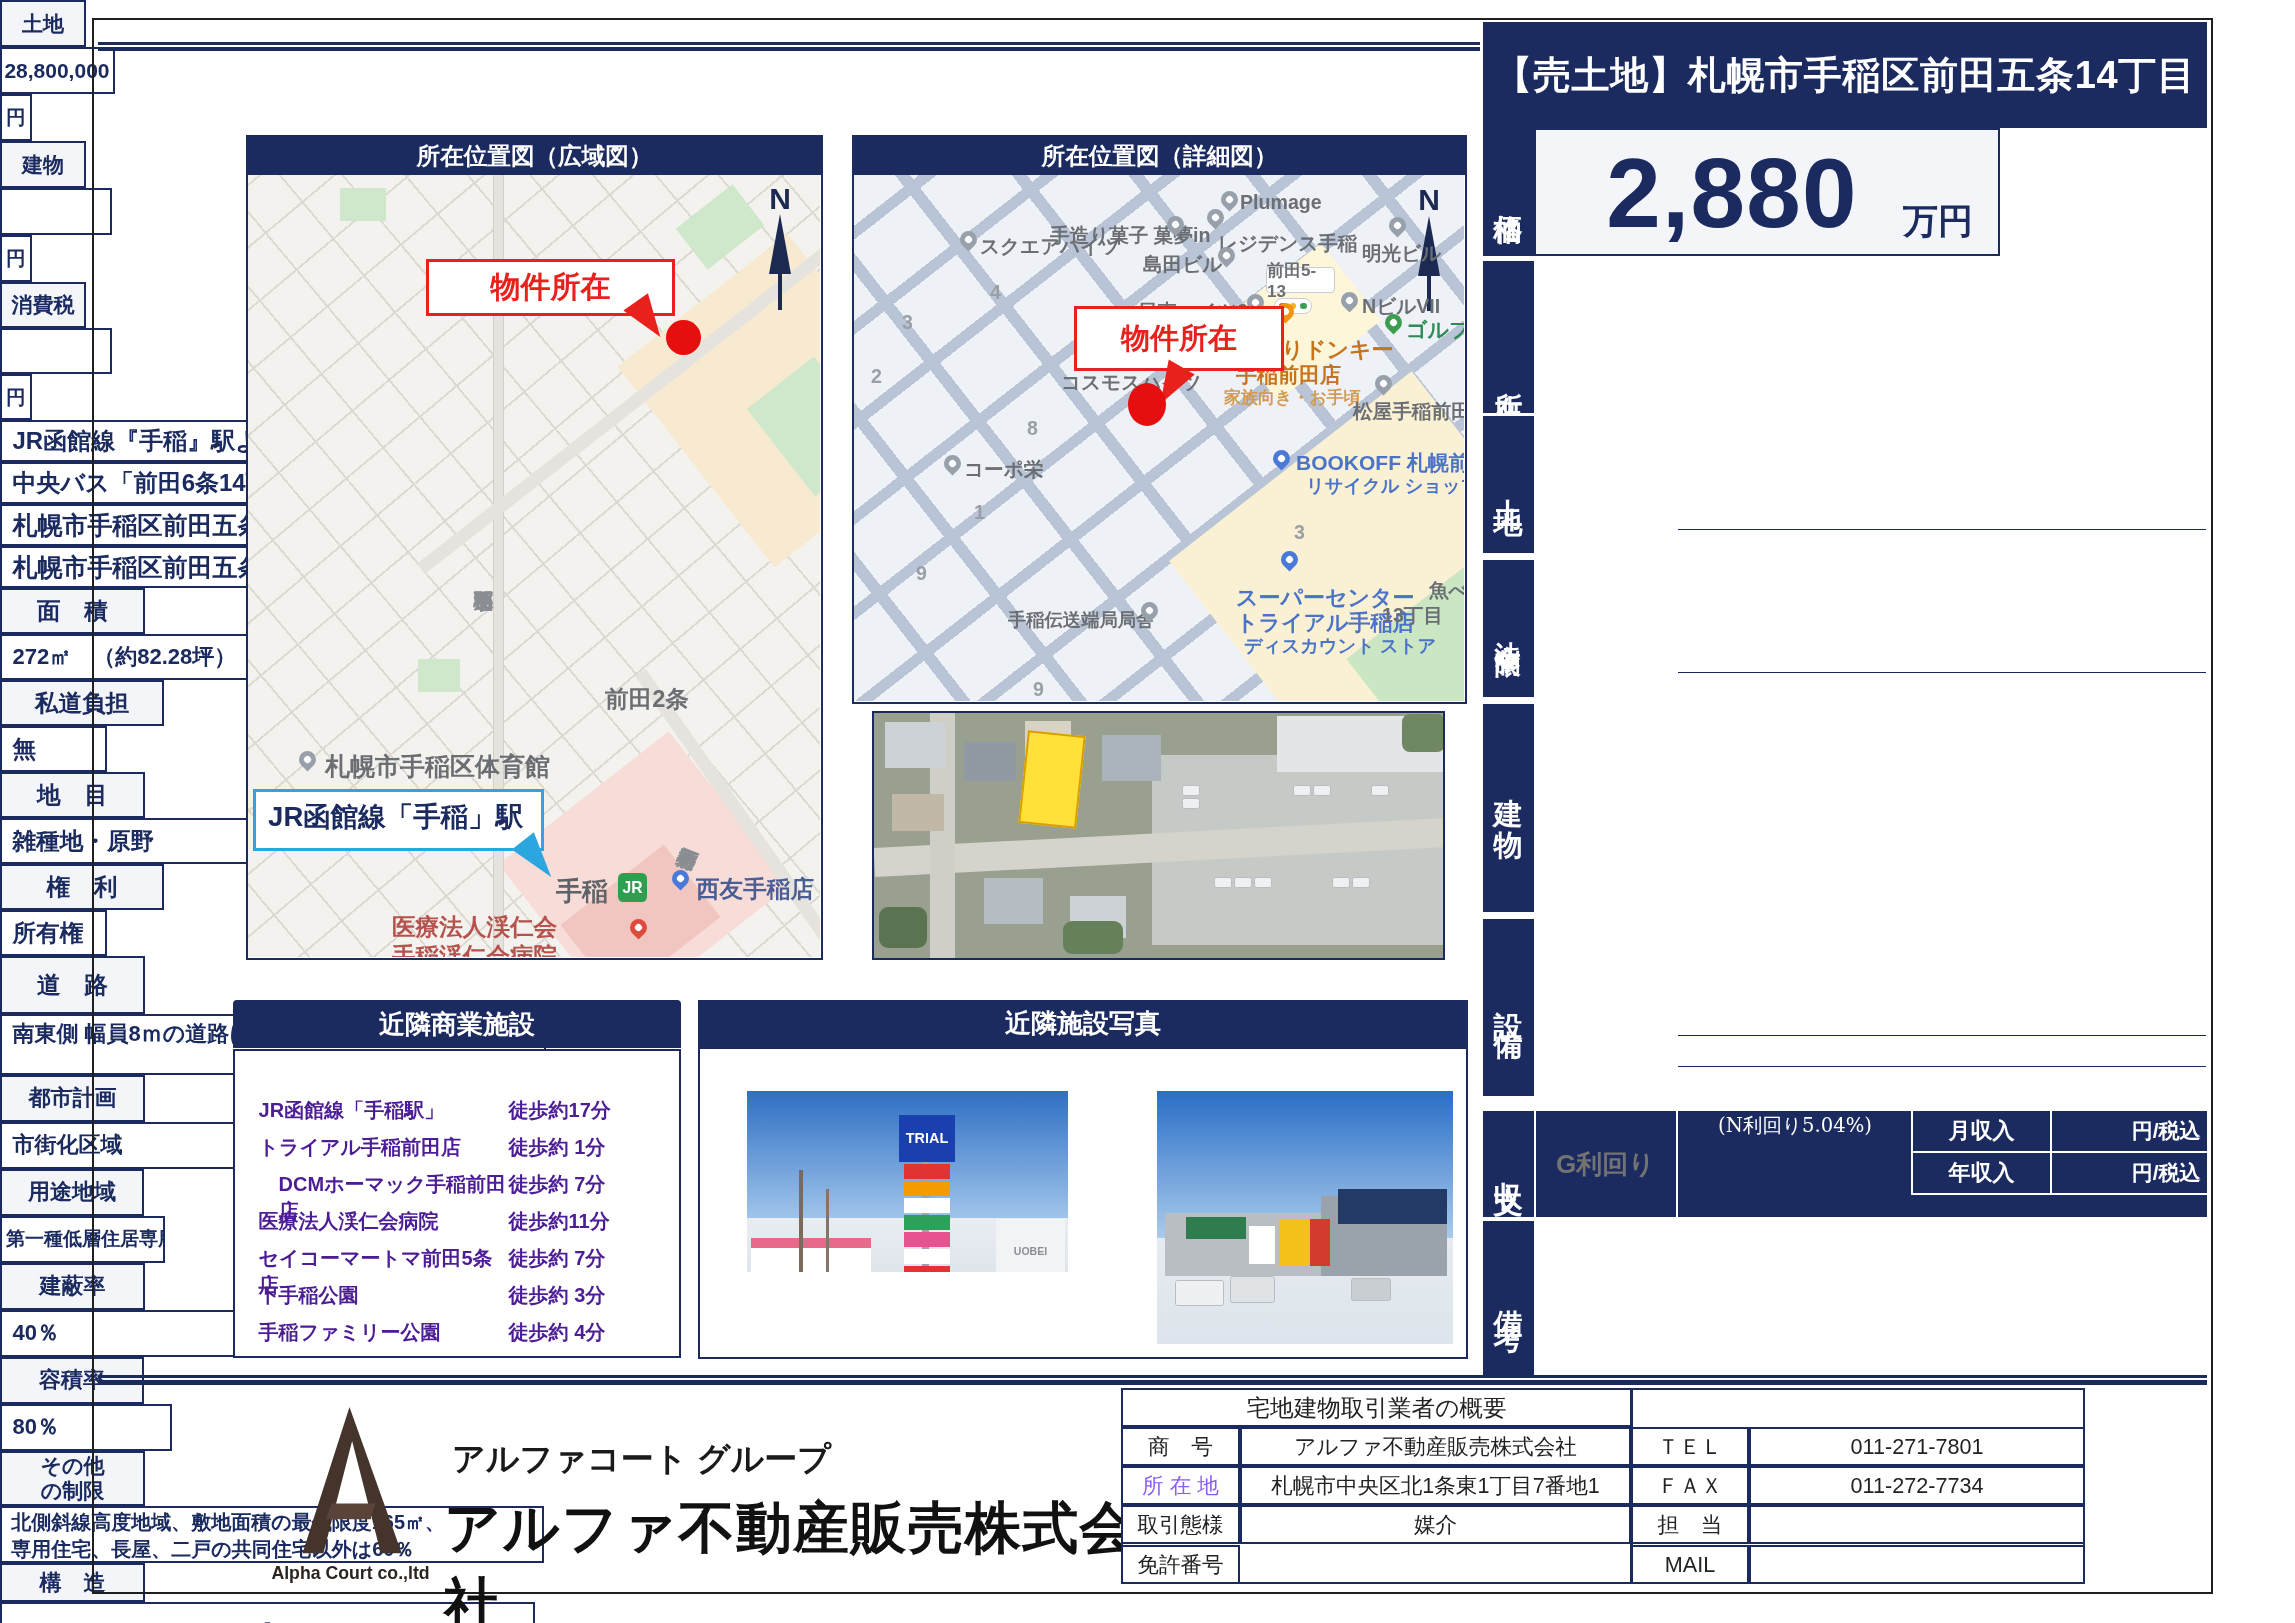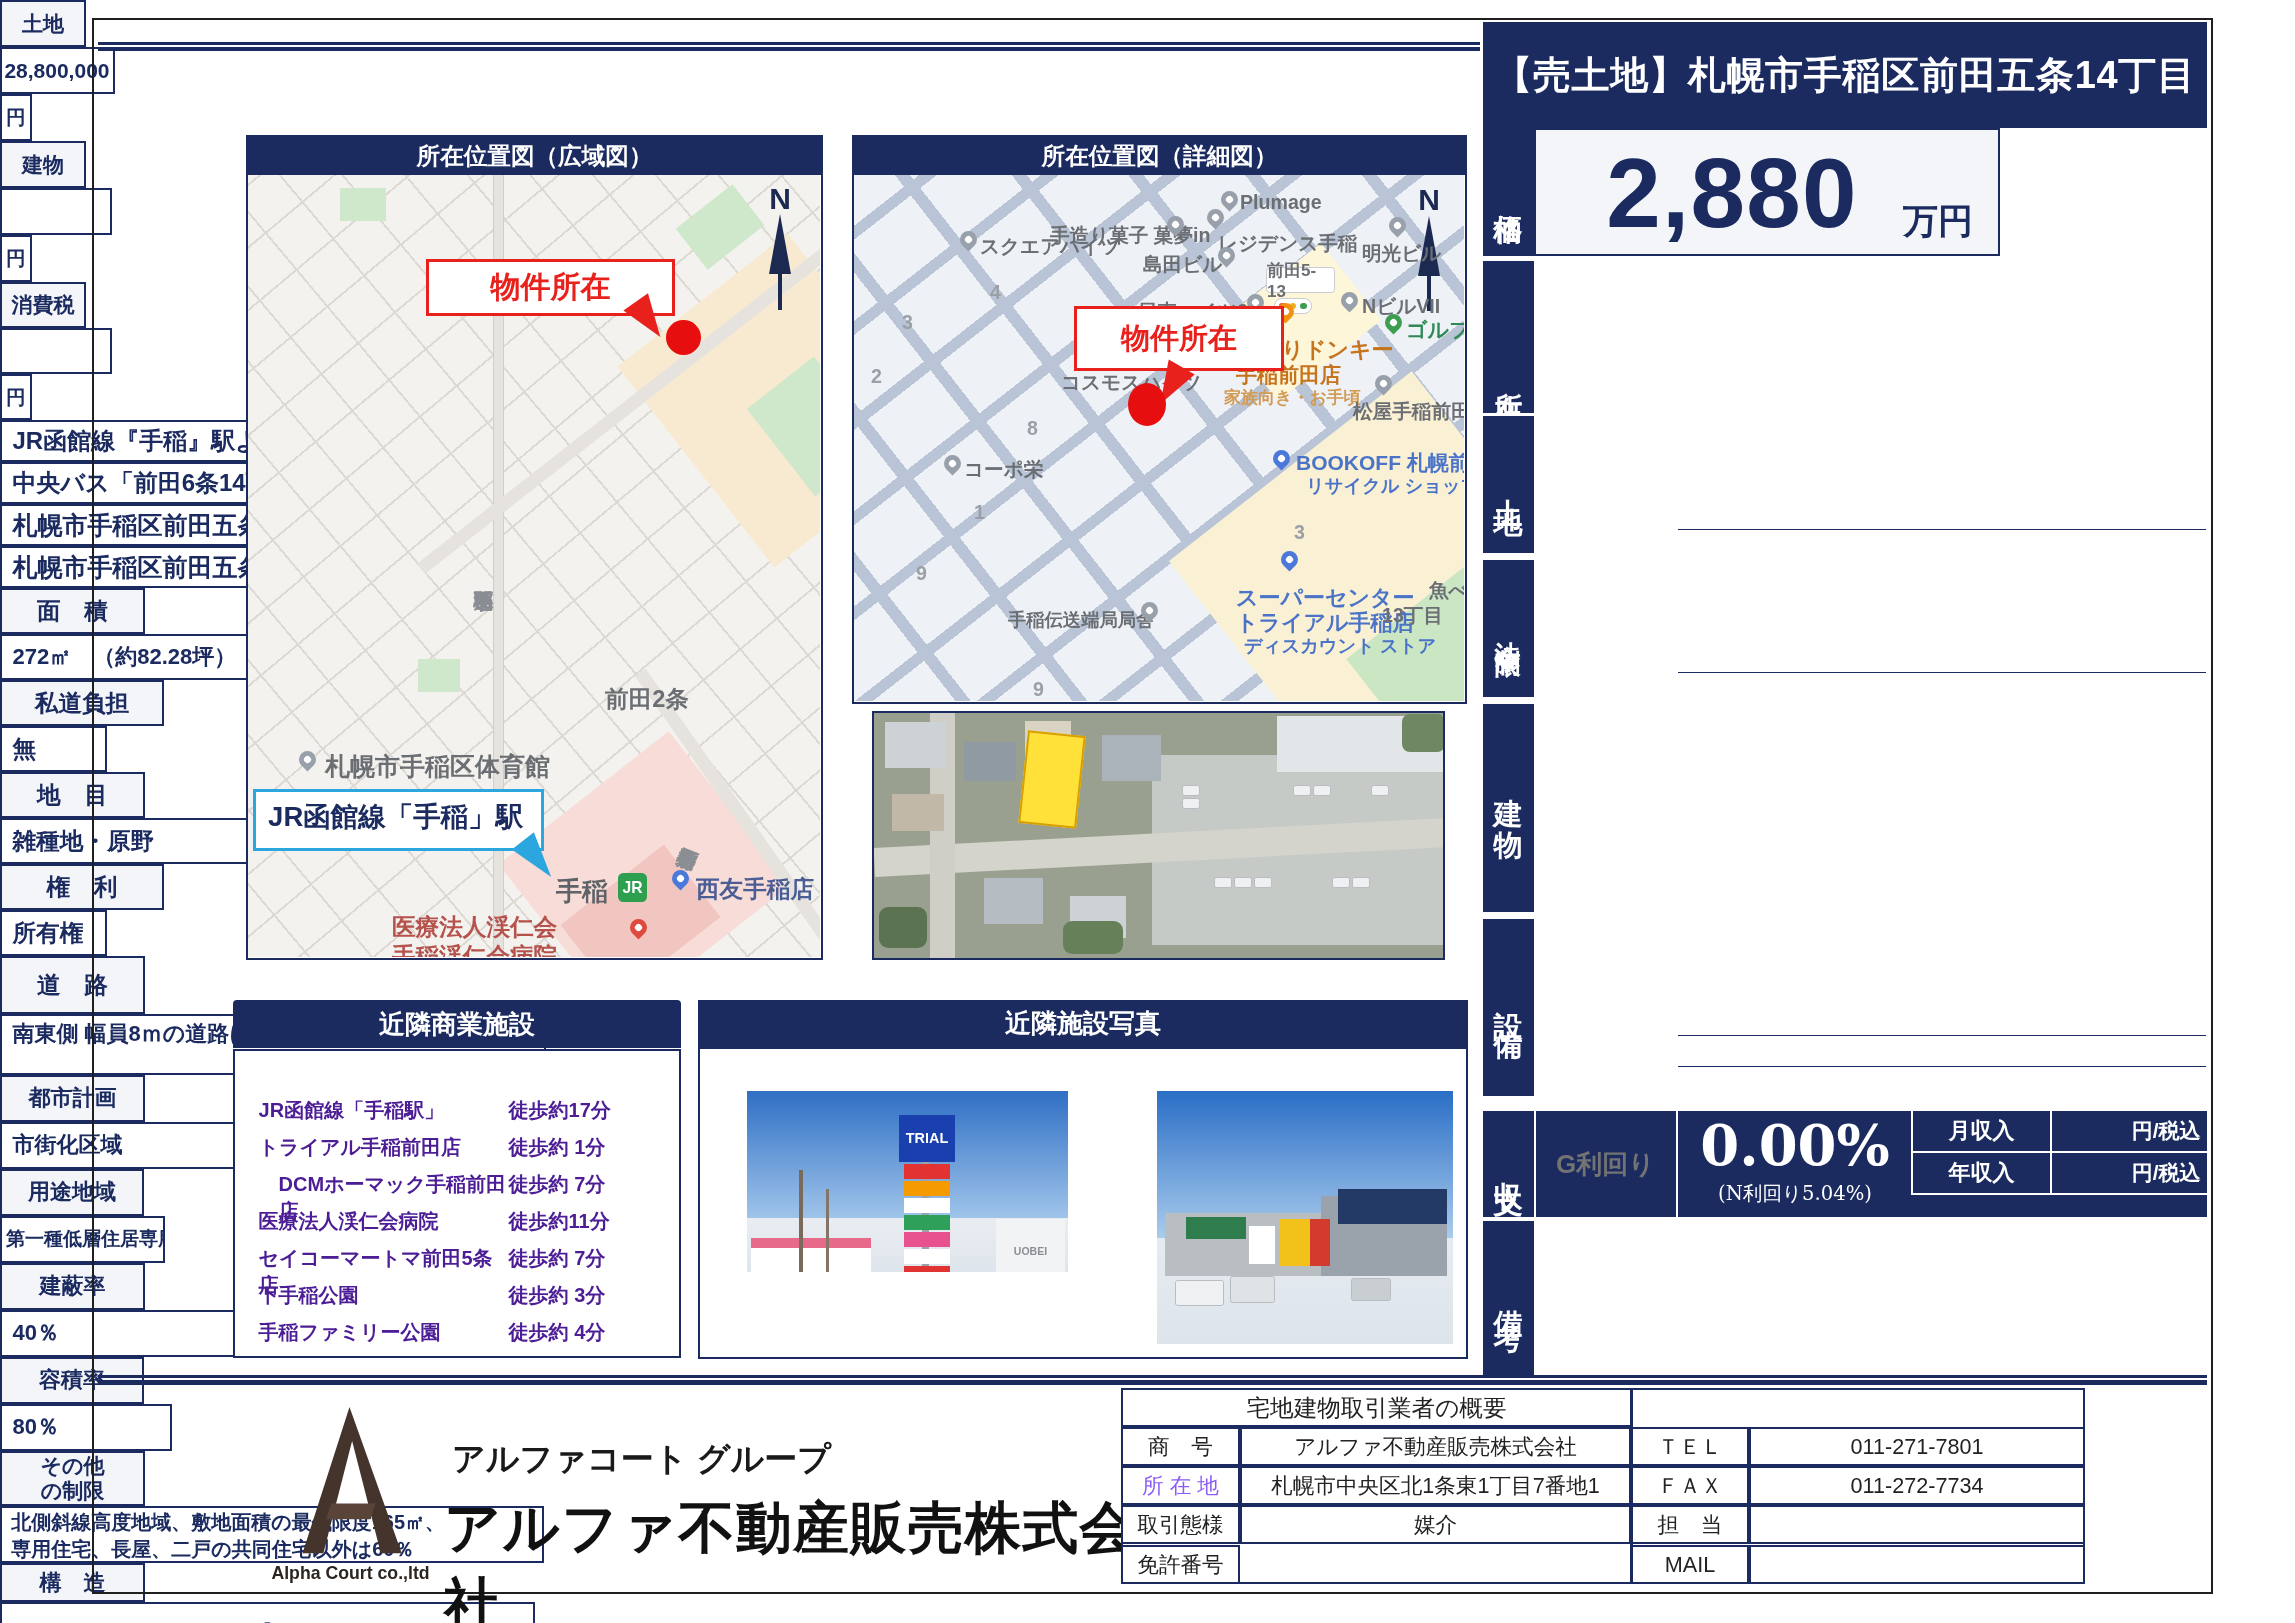--- a/index.html
+++ b/index.html
@@ -439,21 +439,20 @@
   <div class="r" style="left:1678px;top:1066px;width:528px;height:1.3px;background:var(--navy);"></div>
 
   <div class="r navybg" style="left:1483px;top:1111px;width:724px;height:106px;"></div>
   <div class="vlabel" style="position:absolute;left:1483px;top:1111px;width:51px;height:106px;font-size:29px;letter-spacing:6.5px;">
     <span>収支</span>
   </div>
   <div class="r" style="left:1534px;top:1111px;width:141px;height:106px;border-left:2.6px solid #fff;display:flex;align-items:center;justify-content:center;color:#737373;font-weight:bold;font-size:26px;">
     <span>G利回り</span>
   </div>
   <div class="r" style="left:1676px;top:1111px;width:236px;height:106px;border-left:2.6px solid #fff;color:#fff;text-align:center;">
-    <div style="font-family:'DejaVu Serif',serif;font-size:56px;font-weight:bold;line-height:68px;">0.00%</div>
     <div style="font-family:'DejaVu Serif',serif;font-size:19.6px;line-height:29px;">(N利回り5.04%)</div>
   </div>
   <div class="r" style="left:1911px;top:1111px;width:139px;height:42px;border-left:2.6px solid #fff;border-bottom:2.6px solid #fff;display:flex;align-items:center;justify-content:center;color:#fff;font-weight:bold;font-size:22px;">
     <span>月収入</span>
   </div>
   <div class="r" style="left:2050px;top:1111px;width:157px;height:42px;border-left:2.6px solid #fff;border-bottom:2.6px solid #fff;display:flex;align-items:center;justify-content:flex-end;color:#fff;font-weight:bold;font-size:21px;padding-right:6.5px;box-sizing:border-box;">
     <span>円/税込</span>
   </div>
   <div class="r" style="left:1911px;top:1153px;width:139px;height:42px;border-left:2.6px solid #fff;border-bottom:2.6px solid #fff;display:flex;align-items:center;justify-content:center;color:#fff;font-weight:bold;font-size:22px;">
     <span>年収入</span>

